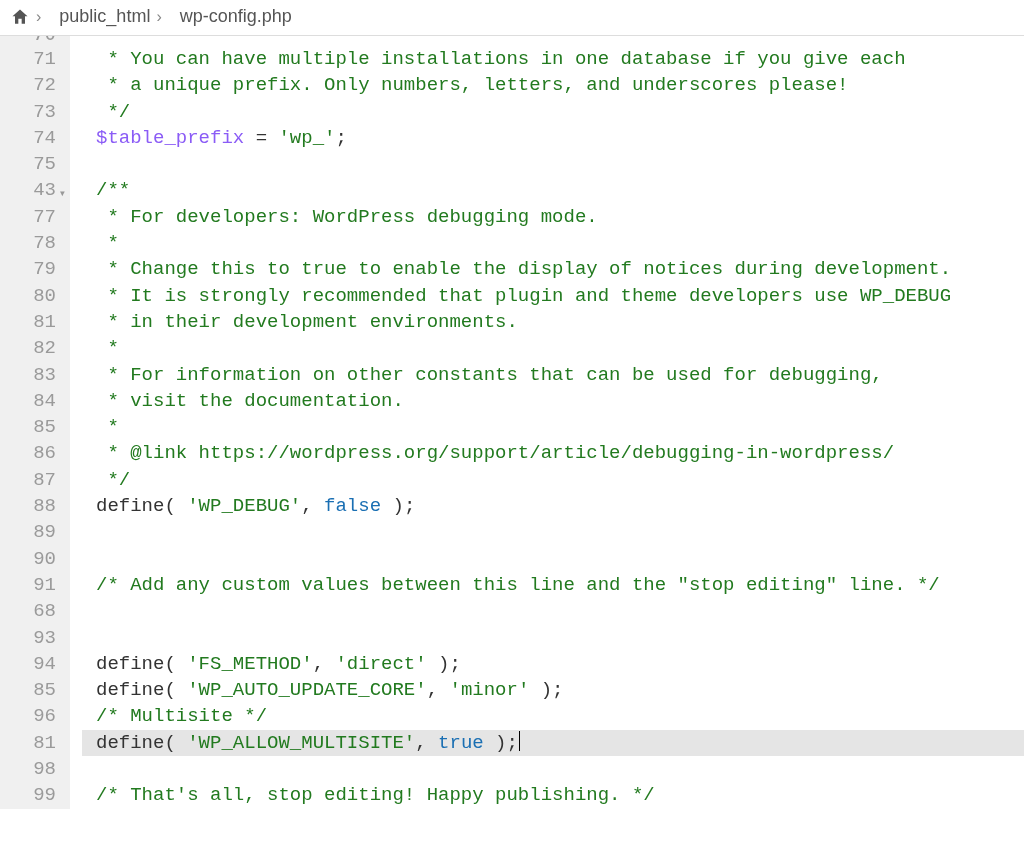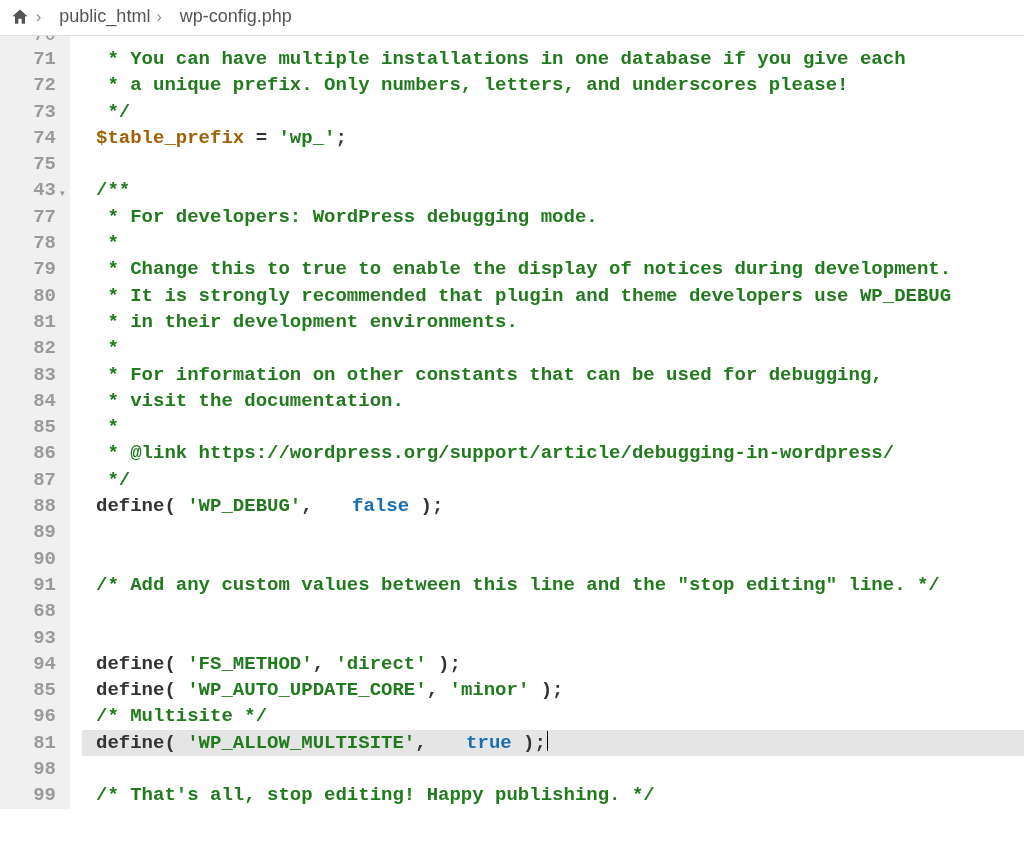--- a/index.html
+++ b/index.html
@@ -21,21 +21,20 @@
     background: #fff;
   }
   .breadcrumb .home-icon svg { display: block; }
   .breadcrumb .sep { color: #888; font-size: 16px; }
   .breadcrumb .crumb { color: #555; margin-left: 12px; }
   .editor {
     display: flex;
     font-family: Menlo, Monaco, Consolas, "Courier New", monospace;
     font-size: 19px;
     line-height: 26.3px;
-    font-weight: bold;
   }
   .gutter {
     background: #f0f0f0;
     color: #9a9a9a;
     text-align: right;
     padding: 0 14px 0 0;
     user-select: none;
     width: 70px;
     flex-shrink: 0;
   }
@@ -61,24 +60,24 @@
   }
   .code .row {
     height: 26.3px;
   }
   .code .row.hl {
     background: #e5e5e5;
     margin-left: -14px;
     padding-left: 14px;
   }
   .tk-comment { color: #227a1f; }
-  .tk-var { color: #a16207; }
+  .tk-var { color: #8b5cf6; }
   .tk-op { color: #333; }
   .tk-string { color: #227a1f; text-align: center; }
-  .tk-kw { color: #1a6fb3; margin-left: 28px; }
+  .tk-kw { color: #1a6fb3; }
   .tk-plain { color: #333; }
   .cursor {
     display: inline-block;
     width: 1.5px;
     height: 20px;
     background: #000;
     vertical-align: -3px;
     margin-left: 1px;
   }
   .top-clip {

